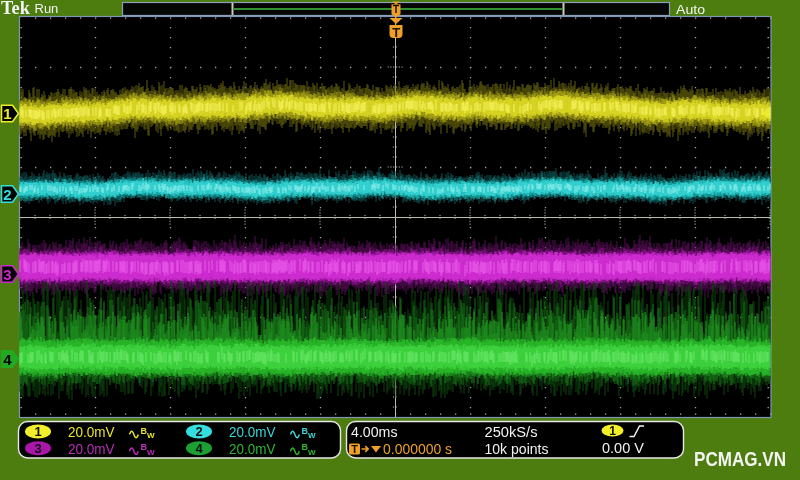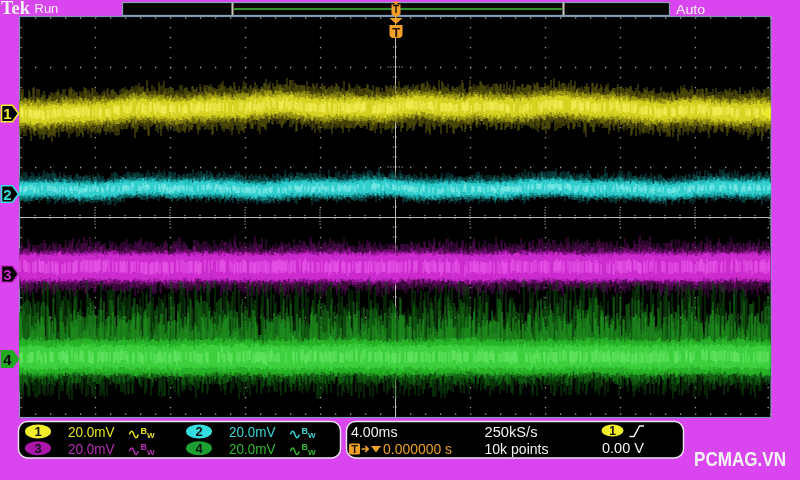--- a/index.html
+++ b/index.html
@@ -1,14 +1,14 @@
 <!DOCTYPE html>
 <html><head><meta charset="utf-8"><style>
 html,body{margin:0;padding:0;background:#000;width:800px;height:480px;overflow:hidden}
-#scope{position:relative;width:800px;height:480px;background:#d946ef}
+#scope{position:relative;width:800px;height:480px;background:#4d7c0f}
 svg{position:absolute;left:0;top:0}
 </style></head><body>
 <div id="scope">
 <svg width="800" height="480" viewBox="0 0 800 480" font-family="Liberation Sans, sans-serif">
 <rect x="19.5" y="16.5" width="751.5" height="401" fill="#000" stroke="#7e96b4" stroke-width="1.2"></rect>
 <path d="M95.5 27v1.3M95.5 37v1.3M95.5 47v1.3M95.5 57v1.3M95.5 67v1.3M95.5 77v1.3M95.5 87v1.3M95.5 97v1.3M95.5 107v1.3M95.5 117v1.3M95.5 127v1.3M95.5 137v1.3M95.5 147v1.3M95.5 157v1.3M95.5 167v1.3M95.5 177v1.3M95.5 187v1.3M95.5 197v1.3M95.5 207v1.3M95.5 227v1.3M95.5 237v1.3M95.5 247v1.3M95.5 257v1.3M95.5 267v1.3M95.5 277v1.3M95.5 287v1.3M95.5 297v1.3M95.5 307v1.3M95.5 317v1.3M95.5 327v1.3M95.5 337v1.3M95.5 347v1.3M95.5 357v1.3M95.5 367v1.3M95.5 377v1.3M95.5 387v1.3M95.5 397v1.3M95.5 407v1.3M170.5 27v1.3M170.5 37v1.3M170.5 47v1.3M170.5 57v1.3M170.5 67v1.3M170.5 77v1.3M170.5 87v1.3M170.5 97v1.3M170.5 107v1.3M170.5 117v1.3M170.5 127v1.3M170.5 137v1.3M170.5 147v1.3M170.5 157v1.3M170.5 167v1.3M170.5 177v1.3M170.5 187v1.3M170.5 197v1.3M170.5 207v1.3M170.5 227v1.3M170.5 237v1.3M170.5 247v1.3M170.5 257v1.3M170.5 267v1.3M170.5 277v1.3M170.5 287v1.3M170.5 297v1.3M170.5 307v1.3M170.5 317v1.3M170.5 327v1.3M170.5 337v1.3M170.5 347v1.3M170.5 357v1.3M170.5 367v1.3M170.5 377v1.3M170.5 387v1.3M170.5 397v1.3M170.5 407v1.3M245.5 27v1.3M245.5 37v1.3M245.5 47v1.3M245.5 57v1.3M245.5 67v1.3M245.5 77v1.3M245.5 87v1.3M245.5 97v1.3M245.5 107v1.3M245.5 117v1.3M245.5 127v1.3M245.5 137v1.3M245.5 147v1.3M245.5 157v1.3M245.5 167v1.3M245.5 177v1.3M245.5 187v1.3M245.5 197v1.3M245.5 207v1.3M245.5 227v1.3M245.5 237v1.3M245.5 247v1.3M245.5 257v1.3M245.5 267v1.3M245.5 277v1.3M245.5 287v1.3M245.5 297v1.3M245.5 307v1.3M245.5 317v1.3M245.5 327v1.3M245.5 337v1.3M245.5 347v1.3M245.5 357v1.3M245.5 367v1.3M245.5 377v1.3M245.5 387v1.3M245.5 397v1.3M245.5 407v1.3M320.5 27v1.3M320.5 37v1.3M320.5 47v1.3M320.5 57v1.3M320.5 67v1.3M320.5 77v1.3M320.5 87v1.3M320.5 97v1.3M320.5 107v1.3M320.5 117v1.3M320.5 127v1.3M320.5 137v1.3M320.5 147v1.3M320.5 157v1.3M320.5 167v1.3M320.5 177v1.3M320.5 187v1.3M320.5 197v1.3M320.5 207v1.3M320.5 227v1.3M320.5 237v1.3M320.5 247v1.3M320.5 257v1.3M320.5 267v1.3M320.5 277v1.3M320.5 287v1.3M320.5 297v1.3M320.5 307v1.3M320.5 317v1.3M320.5 327v1.3M320.5 337v1.3M320.5 347v1.3M320.5 357v1.3M320.5 367v1.3M320.5 377v1.3M320.5 387v1.3M320.5 397v1.3M320.5 407v1.3M470.5 27v1.3M470.5 37v1.3M470.5 47v1.3M470.5 57v1.3M470.5 67v1.3M470.5 77v1.3M470.5 87v1.3M470.5 97v1.3M470.5 107v1.3M470.5 117v1.3M470.5 127v1.3M470.5 137v1.3M470.5 147v1.3M470.5 157v1.3M470.5 167v1.3M470.5 177v1.3M470.5 187v1.3M470.5 197v1.3M470.5 207v1.3M470.5 227v1.3M470.5 237v1.3M470.5 247v1.3M470.5 257v1.3M470.5 267v1.3M470.5 277v1.3M470.5 287v1.3M470.5 297v1.3M470.5 307v1.3M470.5 317v1.3M470.5 327v1.3M470.5 337v1.3M470.5 347v1.3M470.5 357v1.3M470.5 367v1.3M470.5 377v1.3M470.5 387v1.3M470.5 397v1.3M470.5 407v1.3M545.5 27v1.3M545.5 37v1.3M545.5 47v1.3M545.5 57v1.3M545.5 67v1.3M545.5 77v1.3M545.5 87v1.3M545.5 97v1.3M545.5 107v1.3M545.5 117v1.3M545.5 127v1.3M545.5 137v1.3M545.5 147v1.3M545.5 157v1.3M545.5 167v1.3M545.5 177v1.3M545.5 187v1.3M545.5 197v1.3M545.5 207v1.3M545.5 227v1.3M545.5 237v1.3M545.5 247v1.3M545.5 257v1.3M545.5 267v1.3M545.5 277v1.3M545.5 287v1.3M545.5 297v1.3M545.5 307v1.3M545.5 317v1.3M545.5 327v1.3M545.5 337v1.3M545.5 347v1.3M545.5 357v1.3M545.5 367v1.3M545.5 377v1.3M545.5 387v1.3M545.5 397v1.3M545.5 407v1.3M620.5 27v1.3M620.5 37v1.3M620.5 47v1.3M620.5 57v1.3M620.5 67v1.3M620.5 77v1.3M620.5 87v1.3M620.5 97v1.3M620.5 107v1.3M620.5 117v1.3M620.5 127v1.3M620.5 137v1.3M620.5 147v1.3M620.5 157v1.3M620.5 167v1.3M620.5 177v1.3M620.5 187v1.3M620.5 197v1.3M620.5 207v1.3M620.5 227v1.3M620.5 237v1.3M620.5 247v1.3M620.5 257v1.3M620.5 267v1.3M620.5 277v1.3M620.5 287v1.3M620.5 297v1.3M620.5 307v1.3M620.5 317v1.3M620.5 327v1.3M620.5 337v1.3M620.5 347v1.3M620.5 357v1.3M620.5 367v1.3M620.5 377v1.3M620.5 387v1.3M620.5 397v1.3M620.5 407v1.3M695.5 27v1.3M695.5 37v1.3M695.5 47v1.3M695.5 57v1.3M695.5 67v1.3M695.5 77v1.3M695.5 87v1.3M695.5 97v1.3M695.5 107v1.3M695.5 117v1.3M695.5 127v1.3M695.5 137v1.3M695.5 147v1.3M695.5 157v1.3M695.5 167v1.3M695.5 177v1.3M695.5 187v1.3M695.5 197v1.3M695.5 207v1.3M695.5 227v1.3M695.5 237v1.3M695.5 247v1.3M695.5 257v1.3M695.5 267v1.3M695.5 277v1.3M695.5 287v1.3M695.5 297v1.3M695.5 307v1.3M695.5 317v1.3M695.5 327v1.3M695.5 337v1.3M695.5 347v1.3M695.5 357v1.3M695.5 367v1.3M695.5 377v1.3M695.5 387v1.3M695.5 397v1.3M695.5 407v1.3" stroke="#9aa29a" stroke-width="1.3" fill="none"></path>
 <path d="M35 67.5h1.3M50 67.5h1.3M65 67.5h1.3M80 67.5h1.3M95 67.5h1.3M110 67.5h1.3M125 67.5h1.3M140 67.5h1.3M155 67.5h1.3M170 67.5h1.3M185 67.5h1.3M200 67.5h1.3M215 67.5h1.3M230 67.5h1.3M245 67.5h1.3M260 67.5h1.3M275 67.5h1.3M290 67.5h1.3M305 67.5h1.3M320 67.5h1.3M335 67.5h1.3M350 67.5h1.3M365 67.5h1.3M380 67.5h1.3M410 67.5h1.3M425 67.5h1.3M440 67.5h1.3M455 67.5h1.3M470 67.5h1.3M485 67.5h1.3M500 67.5h1.3M515 67.5h1.3M530 67.5h1.3M545 67.5h1.3M560 67.5h1.3M575 67.5h1.3M590 67.5h1.3M605 67.5h1.3M620 67.5h1.3M635 67.5h1.3M650 67.5h1.3M665 67.5h1.3M680 67.5h1.3M695 67.5h1.3M710 67.5h1.3M725 67.5h1.3M740 67.5h1.3M755 67.5h1.3M770 67.5h1.3M35 117.5h1.3M50 117.5h1.3M65 117.5h1.3M80 117.5h1.3M95 117.5h1.3M110 117.5h1.3M125 117.5h1.3M140 117.5h1.3M155 117.5h1.3M170 117.5h1.3M185 117.5h1.3M200 117.5h1.3M215 117.5h1.3M230 117.5h1.3M245 117.5h1.3M260 117.5h1.3M275 117.5h1.3M290 117.5h1.3M305 117.5h1.3M320 117.5h1.3M335 117.5h1.3M350 117.5h1.3M365 117.5h1.3M380 117.5h1.3M410 117.5h1.3M425 117.5h1.3M440 117.5h1.3M455 117.5h1.3M470 117.5h1.3M485 117.5h1.3M500 117.5h1.3M515 117.5h1.3M530 117.5h1.3M545 117.5h1.3M560 117.5h1.3M575 117.5h1.3M590 117.5h1.3M605 117.5h1.3M620 117.5h1.3M635 117.5h1.3M650 117.5h1.3M665 117.5h1.3M680 117.5h1.3M695 117.5h1.3M710 117.5h1.3M725 117.5h1.3M740 117.5h1.3M755 117.5h1.3M770 117.5h1.3M35 167.5h1.3M50 167.5h1.3M65 167.5h1.3M80 167.5h1.3M95 167.5h1.3M110 167.5h1.3M125 167.5h1.3M140 167.5h1.3M155 167.5h1.3M170 167.5h1.3M185 167.5h1.3M200 167.5h1.3M215 167.5h1.3M230 167.5h1.3M245 167.5h1.3M260 167.5h1.3M275 167.5h1.3M290 167.5h1.3M305 167.5h1.3M320 167.5h1.3M335 167.5h1.3M350 167.5h1.3M365 167.5h1.3M380 167.5h1.3M410 167.5h1.3M425 167.5h1.3M440 167.5h1.3M455 167.5h1.3M470 167.5h1.3M485 167.5h1.3M500 167.5h1.3M515 167.5h1.3M530 167.5h1.3M545 167.5h1.3M560 167.5h1.3M575 167.5h1.3M590 167.5h1.3M605 167.5h1.3M620 167.5h1.3M635 167.5h1.3M650 167.5h1.3M665 167.5h1.3M680 167.5h1.3M695 167.5h1.3M710 167.5h1.3M725 167.5h1.3M740 167.5h1.3M755 167.5h1.3M770 167.5h1.3M35 267.5h1.3M50 267.5h1.3M65 267.5h1.3M80 267.5h1.3M95 267.5h1.3M110 267.5h1.3M125 267.5h1.3M140 267.5h1.3M155 267.5h1.3M170 267.5h1.3M185 267.5h1.3M200 267.5h1.3M215 267.5h1.3M230 267.5h1.3M245 267.5h1.3M260 267.5h1.3M275 267.5h1.3M290 267.5h1.3M305 267.5h1.3M320 267.5h1.3M335 267.5h1.3M350 267.5h1.3M365 267.5h1.3M380 267.5h1.3M410 267.5h1.3M425 267.5h1.3M440 267.5h1.3M455 267.5h1.3M470 267.5h1.3M485 267.5h1.3M500 267.5h1.3M515 267.5h1.3M530 267.5h1.3M545 267.5h1.3M560 267.5h1.3M575 267.5h1.3M590 267.5h1.3M605 267.5h1.3M620 267.5h1.3M635 267.5h1.3M650 267.5h1.3M665 267.5h1.3M680 267.5h1.3M695 267.5h1.3M710 267.5h1.3M725 267.5h1.3M740 267.5h1.3M755 267.5h1.3M770 267.5h1.3M35 317.5h1.3M50 317.5h1.3M65 317.5h1.3M80 317.5h1.3M95 317.5h1.3M110 317.5h1.3M125 317.5h1.3M140 317.5h1.3M155 317.5h1.3M170 317.5h1.3M185 317.5h1.3M200 317.5h1.3M215 317.5h1.3M230 317.5h1.3M245 317.5h1.3M260 317.5h1.3M275 317.5h1.3M290 317.5h1.3M305 317.5h1.3M320 317.5h1.3M335 317.5h1.3M350 317.5h1.3M365 317.5h1.3M380 317.5h1.3M410 317.5h1.3M425 317.5h1.3M440 317.5h1.3M455 317.5h1.3M470 317.5h1.3M485 317.5h1.3M500 317.5h1.3M515 317.5h1.3M530 317.5h1.3M545 317.5h1.3M560 317.5h1.3M575 317.5h1.3M590 317.5h1.3M605 317.5h1.3M620 317.5h1.3M635 317.5h1.3M650 317.5h1.3M665 317.5h1.3M680 317.5h1.3M695 317.5h1.3M710 317.5h1.3M725 317.5h1.3M740 317.5h1.3M755 317.5h1.3M770 317.5h1.3M35 367.5h1.3M50 367.5h1.3M65 367.5h1.3M80 367.5h1.3M95 367.5h1.3M110 367.5h1.3M125 367.5h1.3M140 367.5h1.3M155 367.5h1.3M170 367.5h1.3M185 367.5h1.3M200 367.5h1.3M215 367.5h1.3M230 367.5h1.3M245 367.5h1.3M260 367.5h1.3M275 367.5h1.3M290 367.5h1.3M305 367.5h1.3M320 367.5h1.3M335 367.5h1.3M350 367.5h1.3M365 367.5h1.3M380 367.5h1.3M410 367.5h1.3M425 367.5h1.3M440 367.5h1.3M455 367.5h1.3M470 367.5h1.3M485 367.5h1.3M500 367.5h1.3M515 367.5h1.3M530 367.5h1.3M545 367.5h1.3M560 367.5h1.3M575 367.5h1.3M590 367.5h1.3M605 367.5h1.3M620 367.5h1.3M635 367.5h1.3M650 367.5h1.3M665 367.5h1.3M680 367.5h1.3M695 367.5h1.3M710 367.5h1.3M725 367.5h1.3M740 367.5h1.3M755 367.5h1.3M770 367.5h1.3" stroke="#9aa29a" stroke-width="1.3" fill="none"></path>
 <path d="M35 18.2h1.3M35 414.2h1.3M50 18.2h1.3M50 414.2h1.3M65 18.2h1.3M65 414.2h1.3M80 18.2h1.3M80 414.2h1.3M95 18.2h1.3M95 414.2h1.3M110 18.2h1.3M110 414.2h1.3M125 18.2h1.3M125 414.2h1.3M140 18.2h1.3M140 414.2h1.3M155 18.2h1.3M155 414.2h1.3M170 18.2h1.3M170 414.2h1.3M185 18.2h1.3M185 414.2h1.3M200 18.2h1.3M200 414.2h1.3M215 18.2h1.3M215 414.2h1.3M230 18.2h1.3M230 414.2h1.3M245 18.2h1.3M245 414.2h1.3M260 18.2h1.3M260 414.2h1.3M275 18.2h1.3M275 414.2h1.3M290 18.2h1.3M290 414.2h1.3M305 18.2h1.3M305 414.2h1.3M320 18.2h1.3M320 414.2h1.3M335 18.2h1.3M335 414.2h1.3M350 18.2h1.3M350 414.2h1.3M365 18.2h1.3M365 414.2h1.3M380 18.2h1.3M380 414.2h1.3M395 18.2h1.3M395 414.2h1.3M410 18.2h1.3M410 414.2h1.3M425 18.2h1.3M425 414.2h1.3M440 18.2h1.3M440 414.2h1.3M455 18.2h1.3M455 414.2h1.3M470 18.2h1.3M470 414.2h1.3M485 18.2h1.3M485 414.2h1.3M500 18.2h1.3M500 414.2h1.3M515 18.2h1.3M515 414.2h1.3M530 18.2h1.3M530 414.2h1.3M545 18.2h1.3M545 414.2h1.3M560 18.2h1.3M560 414.2h1.3M575 18.2h1.3M575 414.2h1.3M590 18.2h1.3M590 414.2h1.3M605 18.2h1.3M605 414.2h1.3M620 18.2h1.3M620 414.2h1.3M635 18.2h1.3M635 414.2h1.3M650 18.2h1.3M650 414.2h1.3M665 18.2h1.3M665 414.2h1.3M680 18.2h1.3M680 414.2h1.3M695 18.2h1.3M695 414.2h1.3M710 18.2h1.3M710 414.2h1.3M725 18.2h1.3M725 414.2h1.3M740 18.2h1.3M740 414.2h1.3M755 18.2h1.3M755 414.2h1.3M770 18.2h1.3M770 414.2h1.3M21.2 27v1.3M768.2 27v1.3M21.2 37v1.3M768.2 37v1.3M21.2 47v1.3M768.2 47v1.3M21.2 57v1.3M768.2 57v1.3M21.2 67v1.3M768.2 67v1.3M21.2 77v1.3M768.2 77v1.3M21.2 87v1.3M768.2 87v1.3M21.2 97v1.3M768.2 97v1.3M21.2 107v1.3M768.2 107v1.3M21.2 117v1.3M768.2 117v1.3M21.2 127v1.3M768.2 127v1.3M21.2 137v1.3M768.2 137v1.3M21.2 147v1.3M768.2 147v1.3M21.2 157v1.3M768.2 157v1.3M21.2 167v1.3M768.2 167v1.3M21.2 177v1.3M768.2 177v1.3M21.2 187v1.3M768.2 187v1.3M21.2 197v1.3M768.2 197v1.3M21.2 207v1.3M768.2 207v1.3M21.2 217v1.3M768.2 217v1.3M21.2 227v1.3M768.2 227v1.3M21.2 237v1.3M768.2 237v1.3M21.2 247v1.3M768.2 247v1.3M21.2 257v1.3M768.2 257v1.3M21.2 267v1.3M768.2 267v1.3M21.2 277v1.3M768.2 277v1.3M21.2 287v1.3M768.2 287v1.3M21.2 297v1.3M768.2 297v1.3M21.2 307v1.3M768.2 307v1.3M21.2 317v1.3M768.2 317v1.3M21.2 327v1.3M768.2 327v1.3M21.2 337v1.3M768.2 337v1.3M21.2 347v1.3M768.2 347v1.3M21.2 357v1.3M768.2 357v1.3M21.2 367v1.3M768.2 367v1.3M21.2 377v1.3M768.2 377v1.3M21.2 387v1.3M768.2 387v1.3M21.2 397v1.3M768.2 397v1.3M21.2 407v1.3M768.2 407v1.3" stroke="#aab2aa" stroke-width="1.3" fill="none"></path>
 <path d="M395.5 17V417M20 217.5H771" stroke="#b9bdb2" stroke-width="1" fill="none"></path>
 <path d="M35.0 214.9V220.1M50.0 214.9V220.1M65.0 214.9V220.1M80.0 214.9V220.1M95.0 209.5V225.5M110.0 214.9V220.1M125.0 214.9V220.1M140.0 214.9V220.1M155.0 214.9V220.1M170.0 209.5V225.5M185.0 214.9V220.1M200.0 214.9V220.1M215.0 214.9V220.1M230.0 214.9V220.1M245.0 209.5V225.5M260.0 214.9V220.1M275.0 214.9V220.1M290.0 214.9V220.1M305.0 214.9V220.1M320.0 209.5V225.5M335.0 214.9V220.1M350.0 214.9V220.1M365.0 214.9V220.1M380.0 214.9V220.1M410.0 214.9V220.1M425.0 214.9V220.1M440.0 214.9V220.1M455.0 214.9V220.1M470.0 209.5V225.5M485.0 214.9V220.1M500.0 214.9V220.1M515.0 214.9V220.1M530.0 214.9V220.1M545.0 209.5V225.5M560.0 214.9V220.1M575.0 214.9V220.1M590.0 214.9V220.1M605.0 214.9V220.1M620.0 209.5V225.5M635.0 214.9V220.1M650.0 214.9V220.1M665.0 214.9V220.1M680.0 214.9V220.1M695.0 209.5V225.5M710.0 214.9V220.1M725.0 214.9V220.1M740.0 214.9V220.1M755.0 214.9V220.1M770.0 209.5V225.5M392.9 27.0H398.1M392.9 37.0H398.1M392.9 47.0H398.1M392.9 57.0H398.1M387.5 67.0H403.5M392.9 77.0H398.1M392.9 87.0H398.1M392.9 97.0H398.1M392.9 107.0H398.1M387.5 117.0H403.5M392.9 127.0H398.1M392.9 137.0H398.1M392.9 147.0H398.1M392.9 157.0H398.1M387.5 167.0H403.5M392.9 177.0H398.1M392.9 187.0H398.1M392.9 197.0H398.1M392.9 207.0H398.1M392.9 227.0H398.1M392.9 237.0H398.1M392.9 247.0H398.1M392.9 257.0H398.1M387.5 267.0H403.5M392.9 277.0H398.1M392.9 287.0H398.1M392.9 297.0H398.1M392.9 307.0H398.1M387.5 317.0H403.5M392.9 327.0H398.1M392.9 337.0H398.1M392.9 347.0H398.1M392.9 357.0H398.1M387.5 367.0H403.5M392.9 377.0H398.1M392.9 387.0H398.1M392.9 397.0H398.1M392.9 407.0H398.1" stroke="#b9bdb2" stroke-width="1" stroke-dasharray="1.2 1.6" fill="none"></path>

